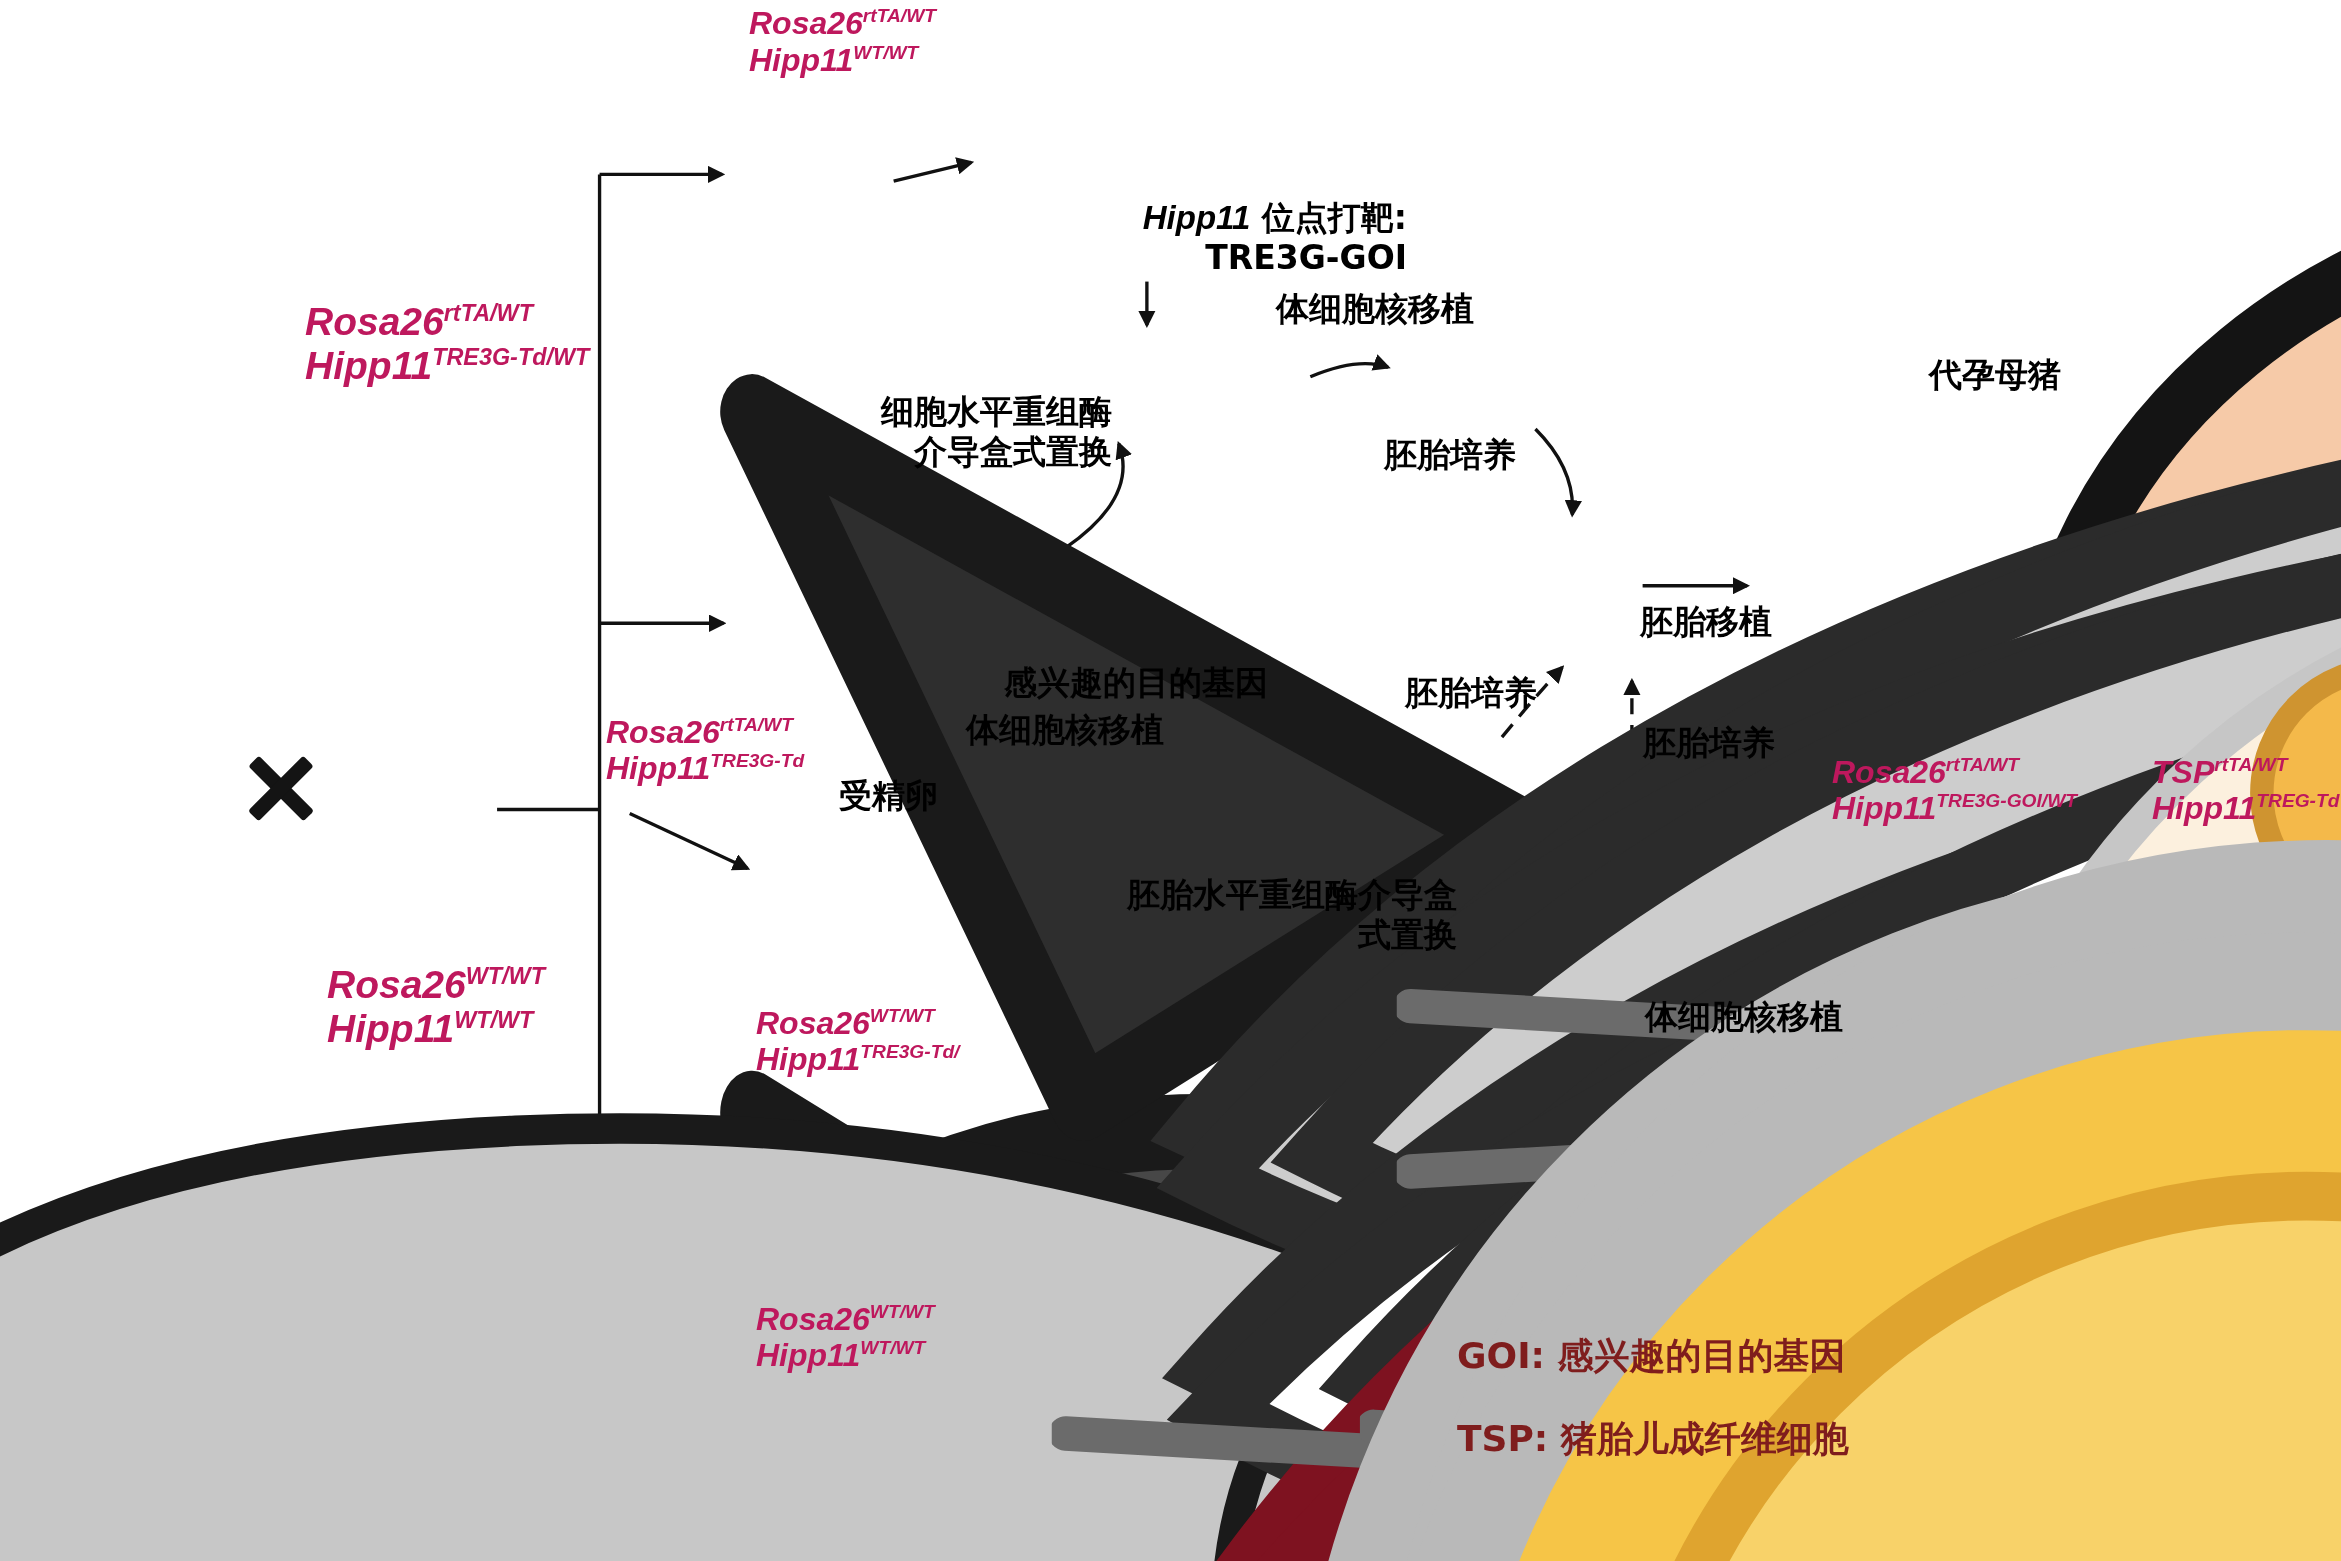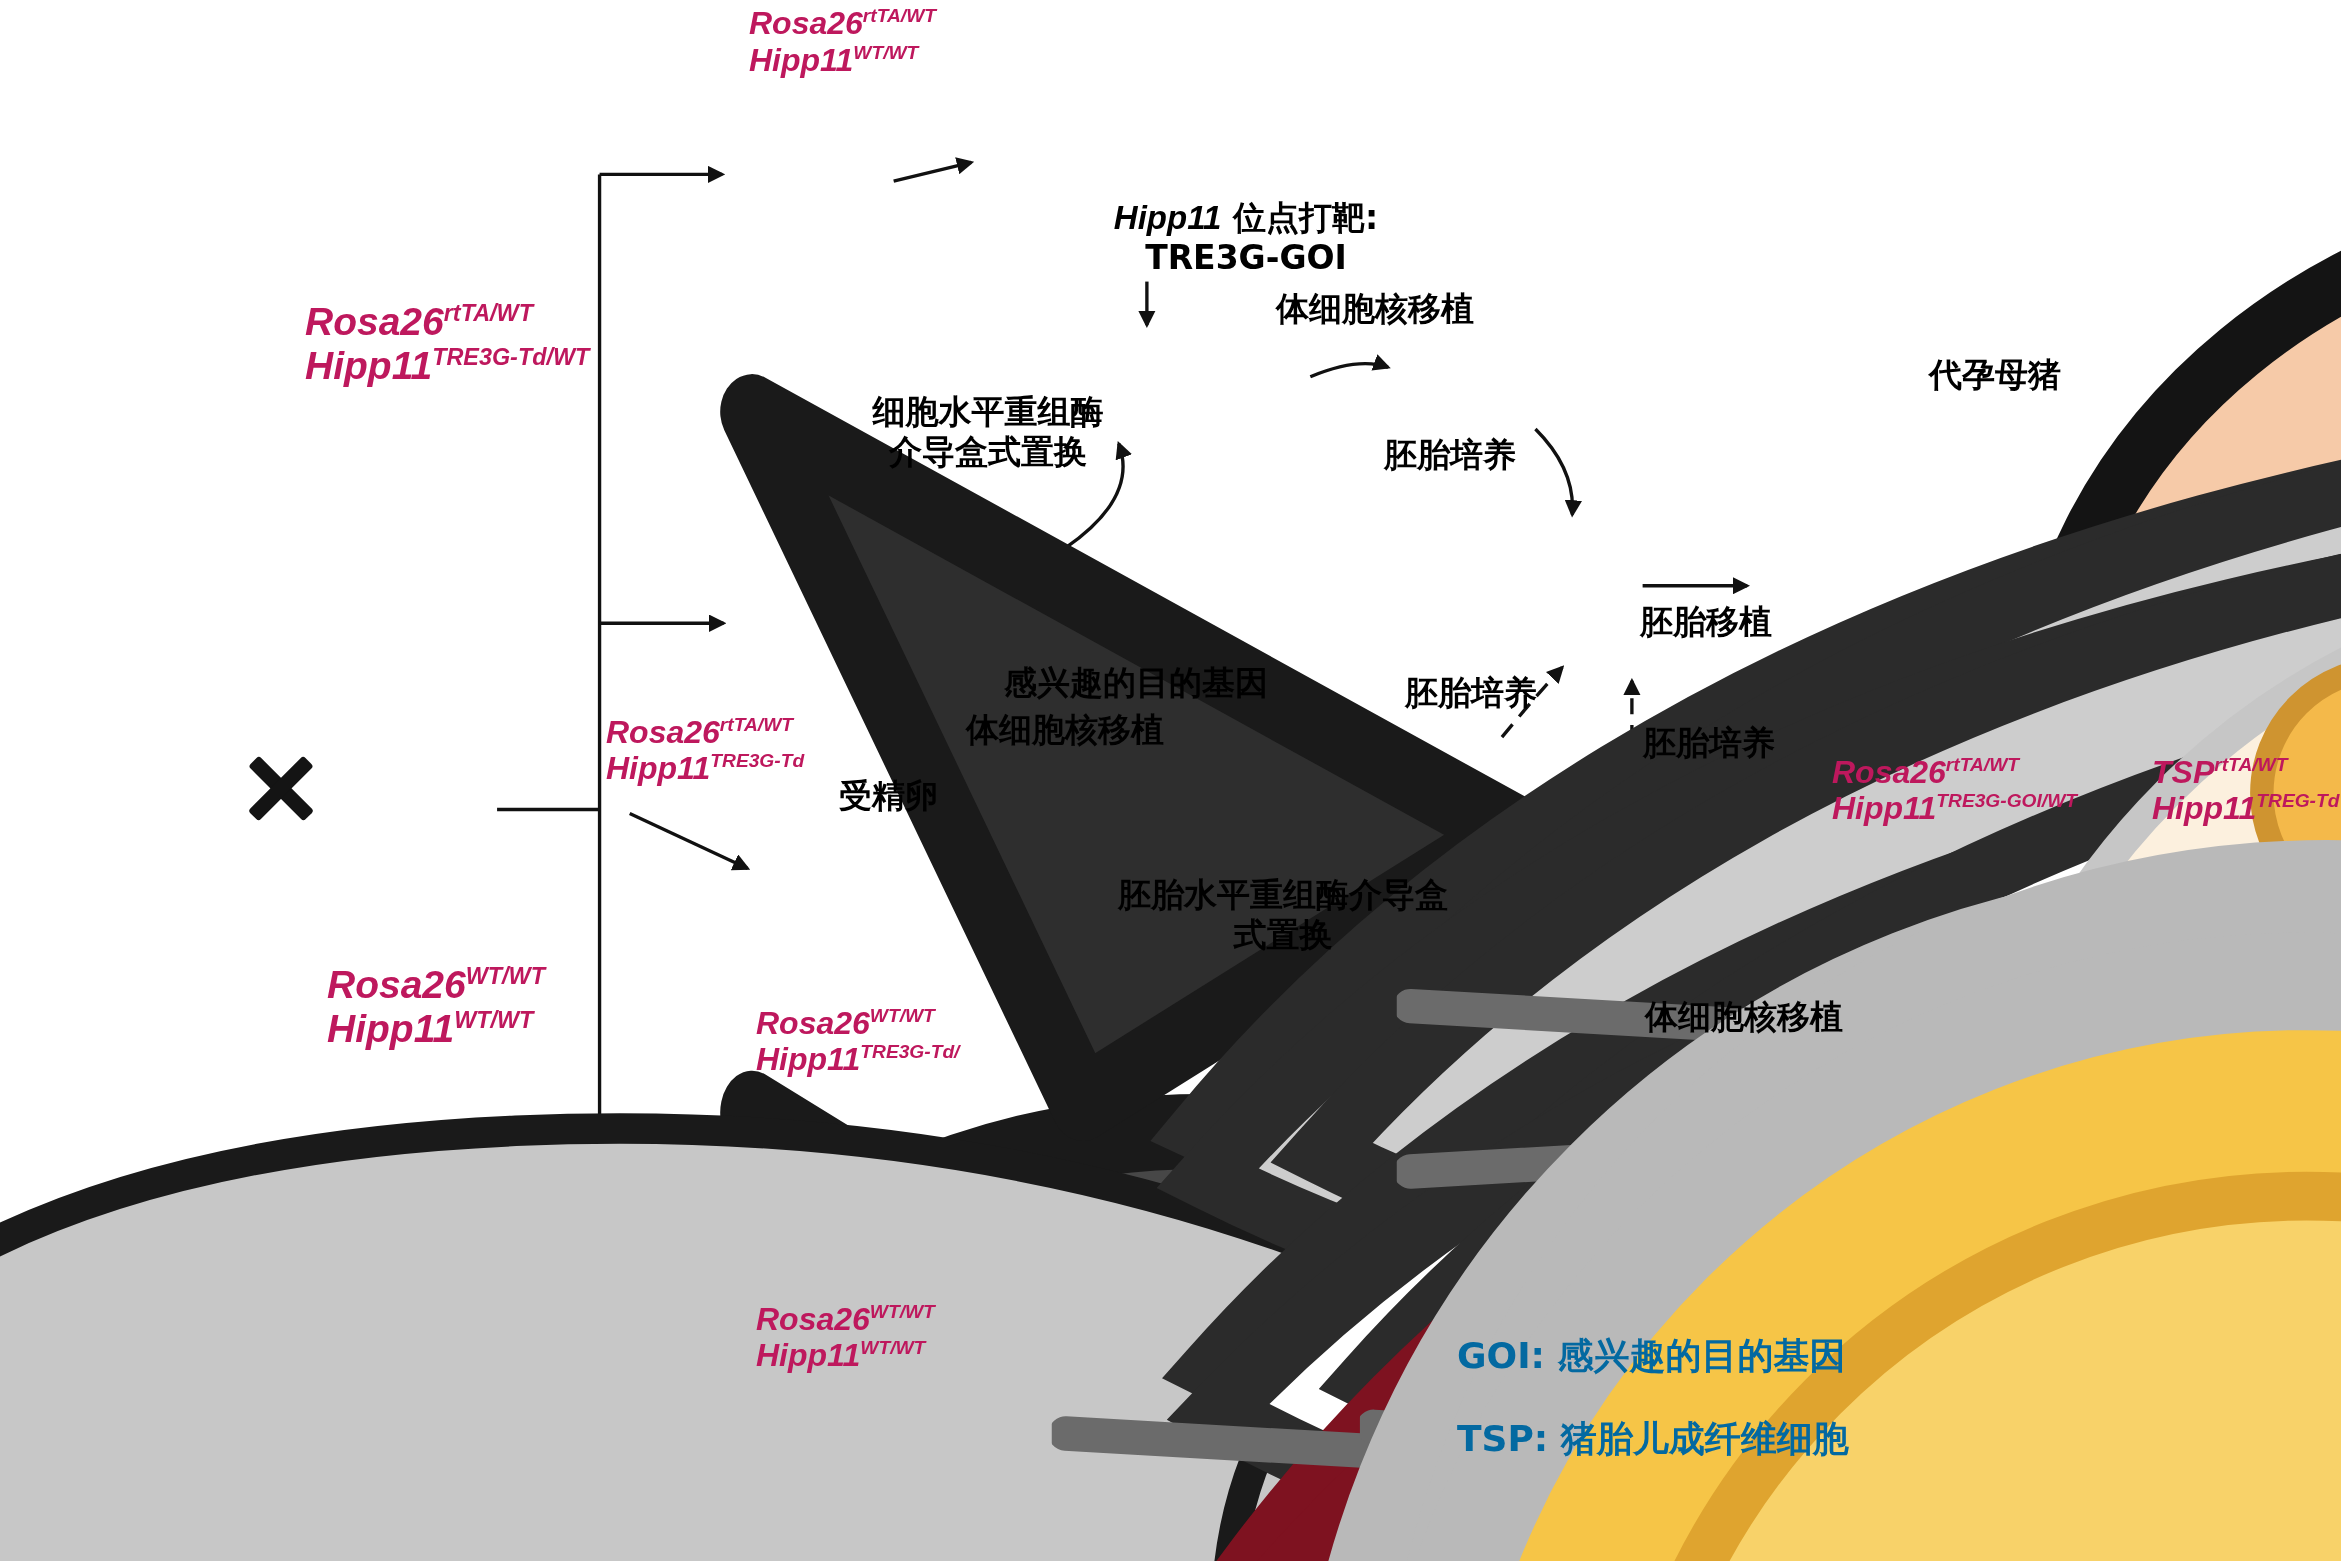--- a/index.html
+++ b/index.html
@@ -13,26 +13,26 @@
   
   .geno { position:absolute; font-family:"Liberation Sans",sans-serif; font-style:italic;
           font-weight:700; line-height:1.14; white-space:nowrap; color:#be185d; }
   .geno sup { font-size:0.60em; }
   .size-a { font-size:39px; }
   .size-b { font-size:32px; }
 
   
   .zh { position:absolute; font-family:"DejaVu Sans","Liberation Sans",sans-serif;
         font-weight:700; font-size:33px; line-height:1.22; white-space:nowrap; color:#000; }
-  .zh.center { text-align:center; white-space:normal; }
+  .zh.center { text-align:right; white-space:normal; }
   .zh .gene-it { font-style:italic; font-family:"Liberation Sans",sans-serif; }
   .zh .latin { font-style:normal; }
 
   .legend-line { position:absolute; font-family:"DejaVu Sans","Liberation Sans",sans-serif;
-                 font-weight:700; font-size:36px; color:#0369a1; white-space:nowrap; }
+                 font-weight:700; font-size:36px; color:#7f1d1d; white-space:nowrap; }
 
   
   .cross { position:absolute; width:64px; height:64px; }
   .cross .bar { position:absolute; left:-6.7px; top:25px; width:78px; height:15.4px;
                 background:#141414; border-radius:3.3px; }
   .cross .b1 { transform:rotate(45deg); }
   .cross .b2 { transform:rotate(-45deg); }
 </style>
 </head>
 <body>

